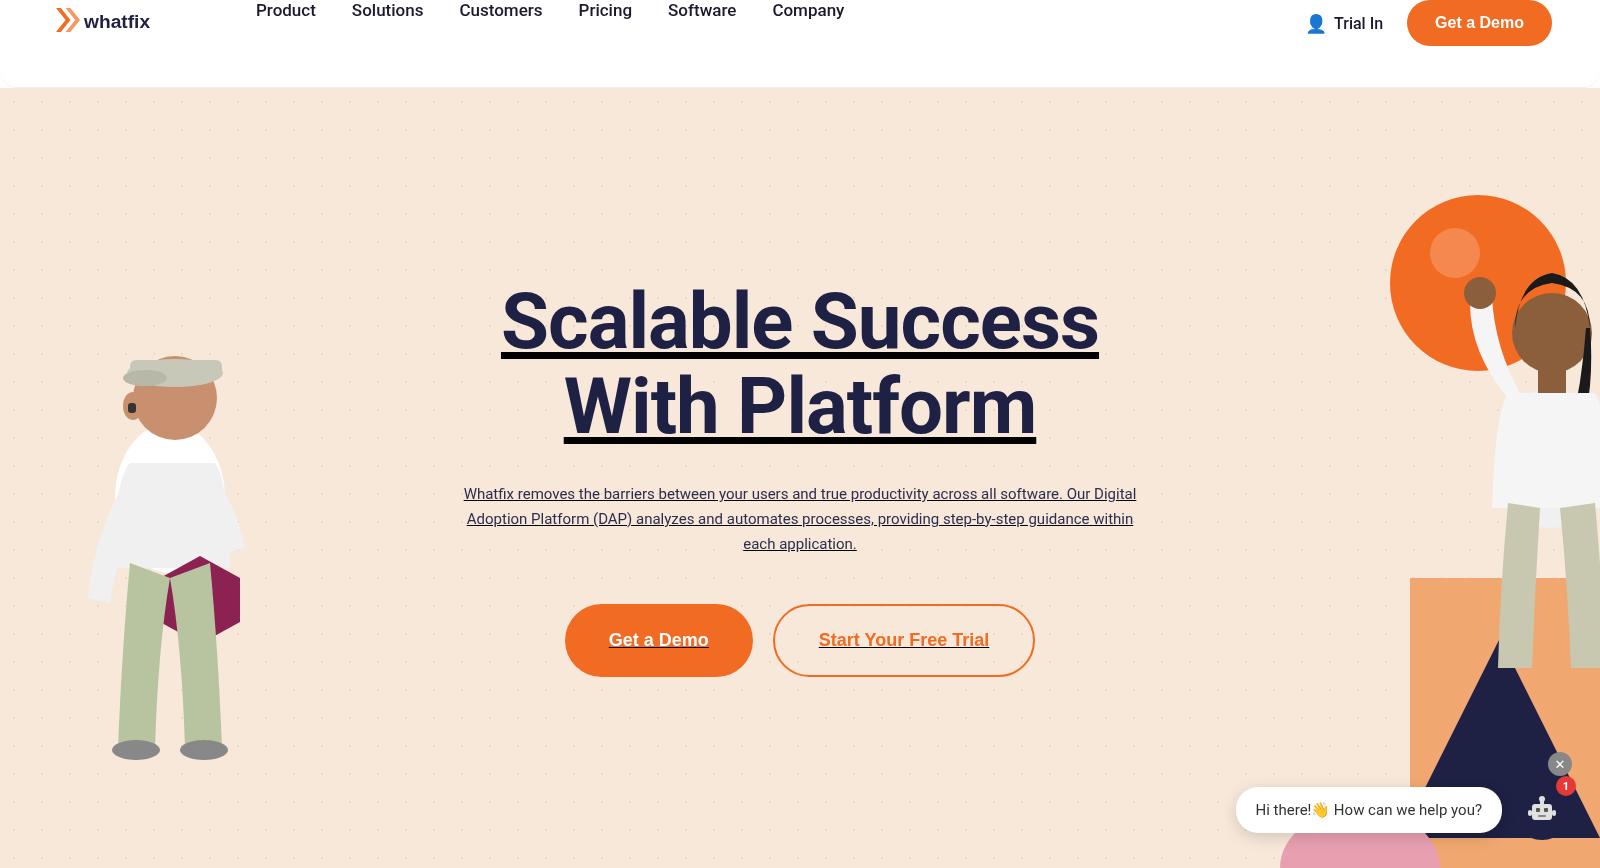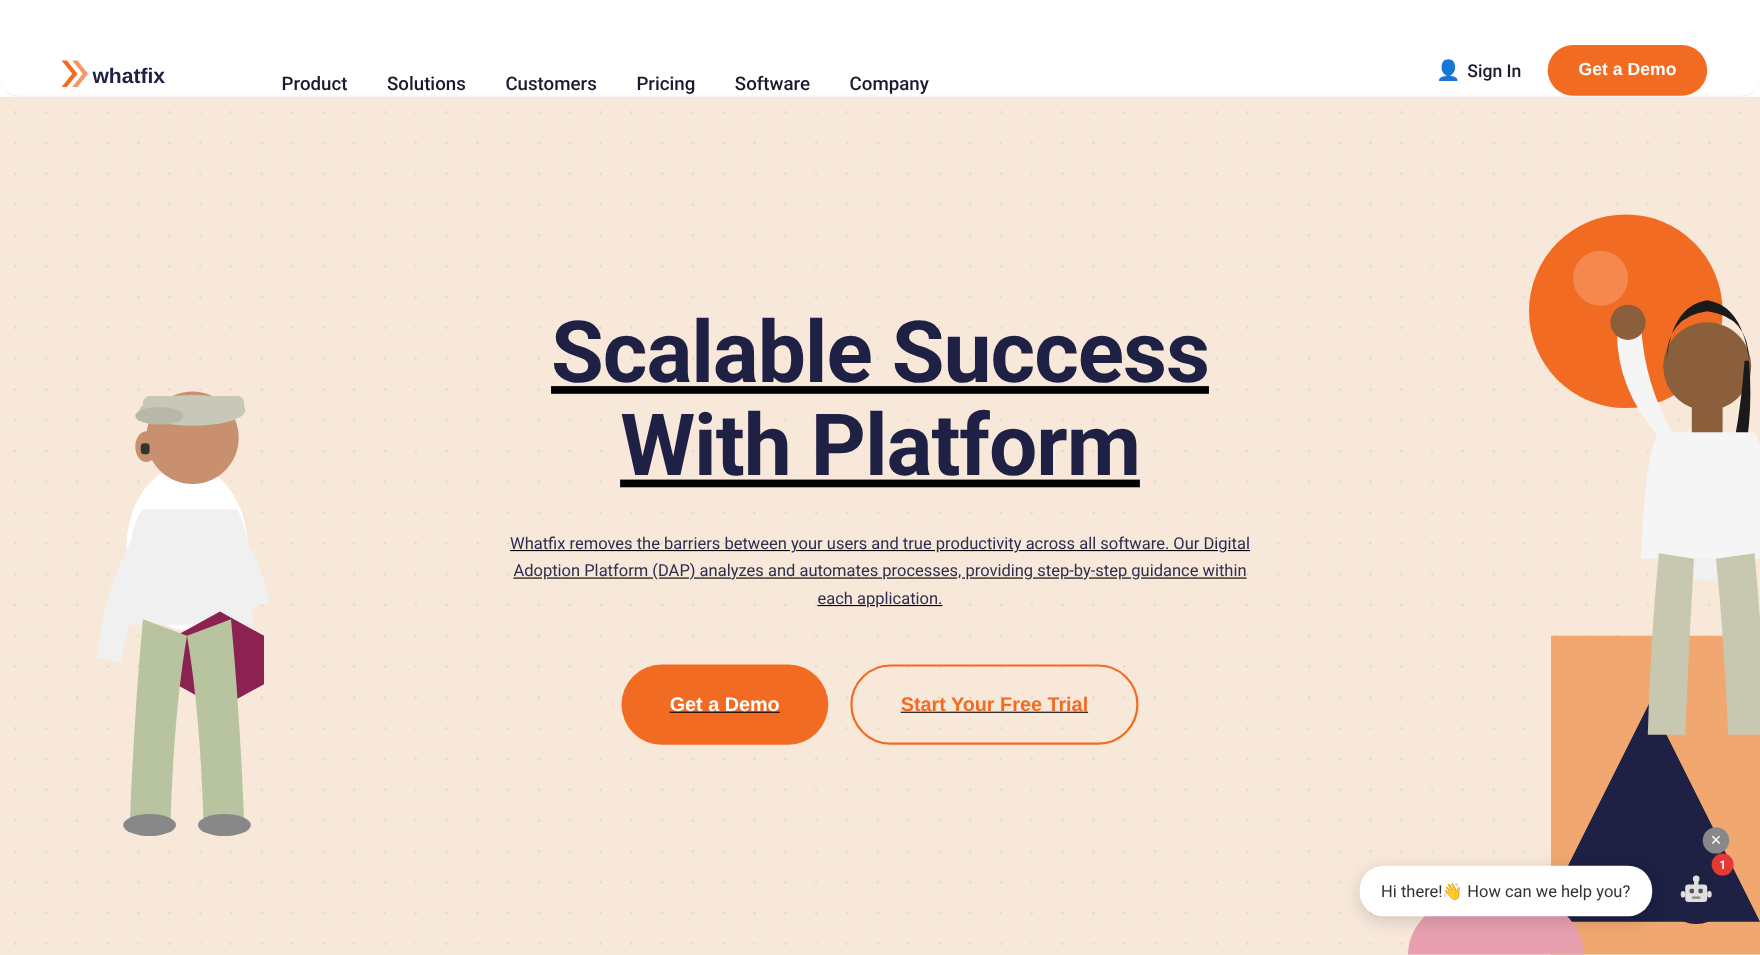--- a/index.html
+++ b/index.html
@@ -3,21 +3,21 @@
   <meta charset="utf-8">
   <style>
     * { margin: 0; padding: 0; box-sizing: border-box; }
     body { font-family: -apple-system, BlinkMacSystemFont, 'Segoe UI', Roboto, sans-serif; width: 1600px; height: 868px; overflow: hidden; }
 
     
     .navbar {
       background: #ffffff;
       height: 88px;
       display: flex;
-      align-items: flex-end;
+      align-items: flex-start;
       padding: 0 48px;
       border-bottom: 1px solid #eee;
       position: relative;
       z-index: 10;
       border-radius: 17px;
     }
     .navbar-logo {
       display: flex;
       align-items: center;
       margin-right: 48px;
@@ -244,21 +244,21 @@
     <a class="nav-item">Solutions</a>
     <a class="nav-item">Customers</a>
     <a class="nav-item">Pricing</a>
     <a class="nav-item">Software</a>
     <a class="nav-item">Company</a>
   </div>
 
   <div class="navbar-right">
     <div class="sign-in-btn">
       <span class="user-icon">👤</span>
-      <span>Sign In</span>
+      <span>Trial In</span>
     </div>
     <button class="get-demo-btn-nav">Get a Demo</button>
   </div>
 </nav>
 
 <section class="hero">
 
   <div class="left-illustration">
     <svg viewBox="0 0 300 680" xmlns="http://www.w3.org/2000/svg" width="300" height="680">
 

